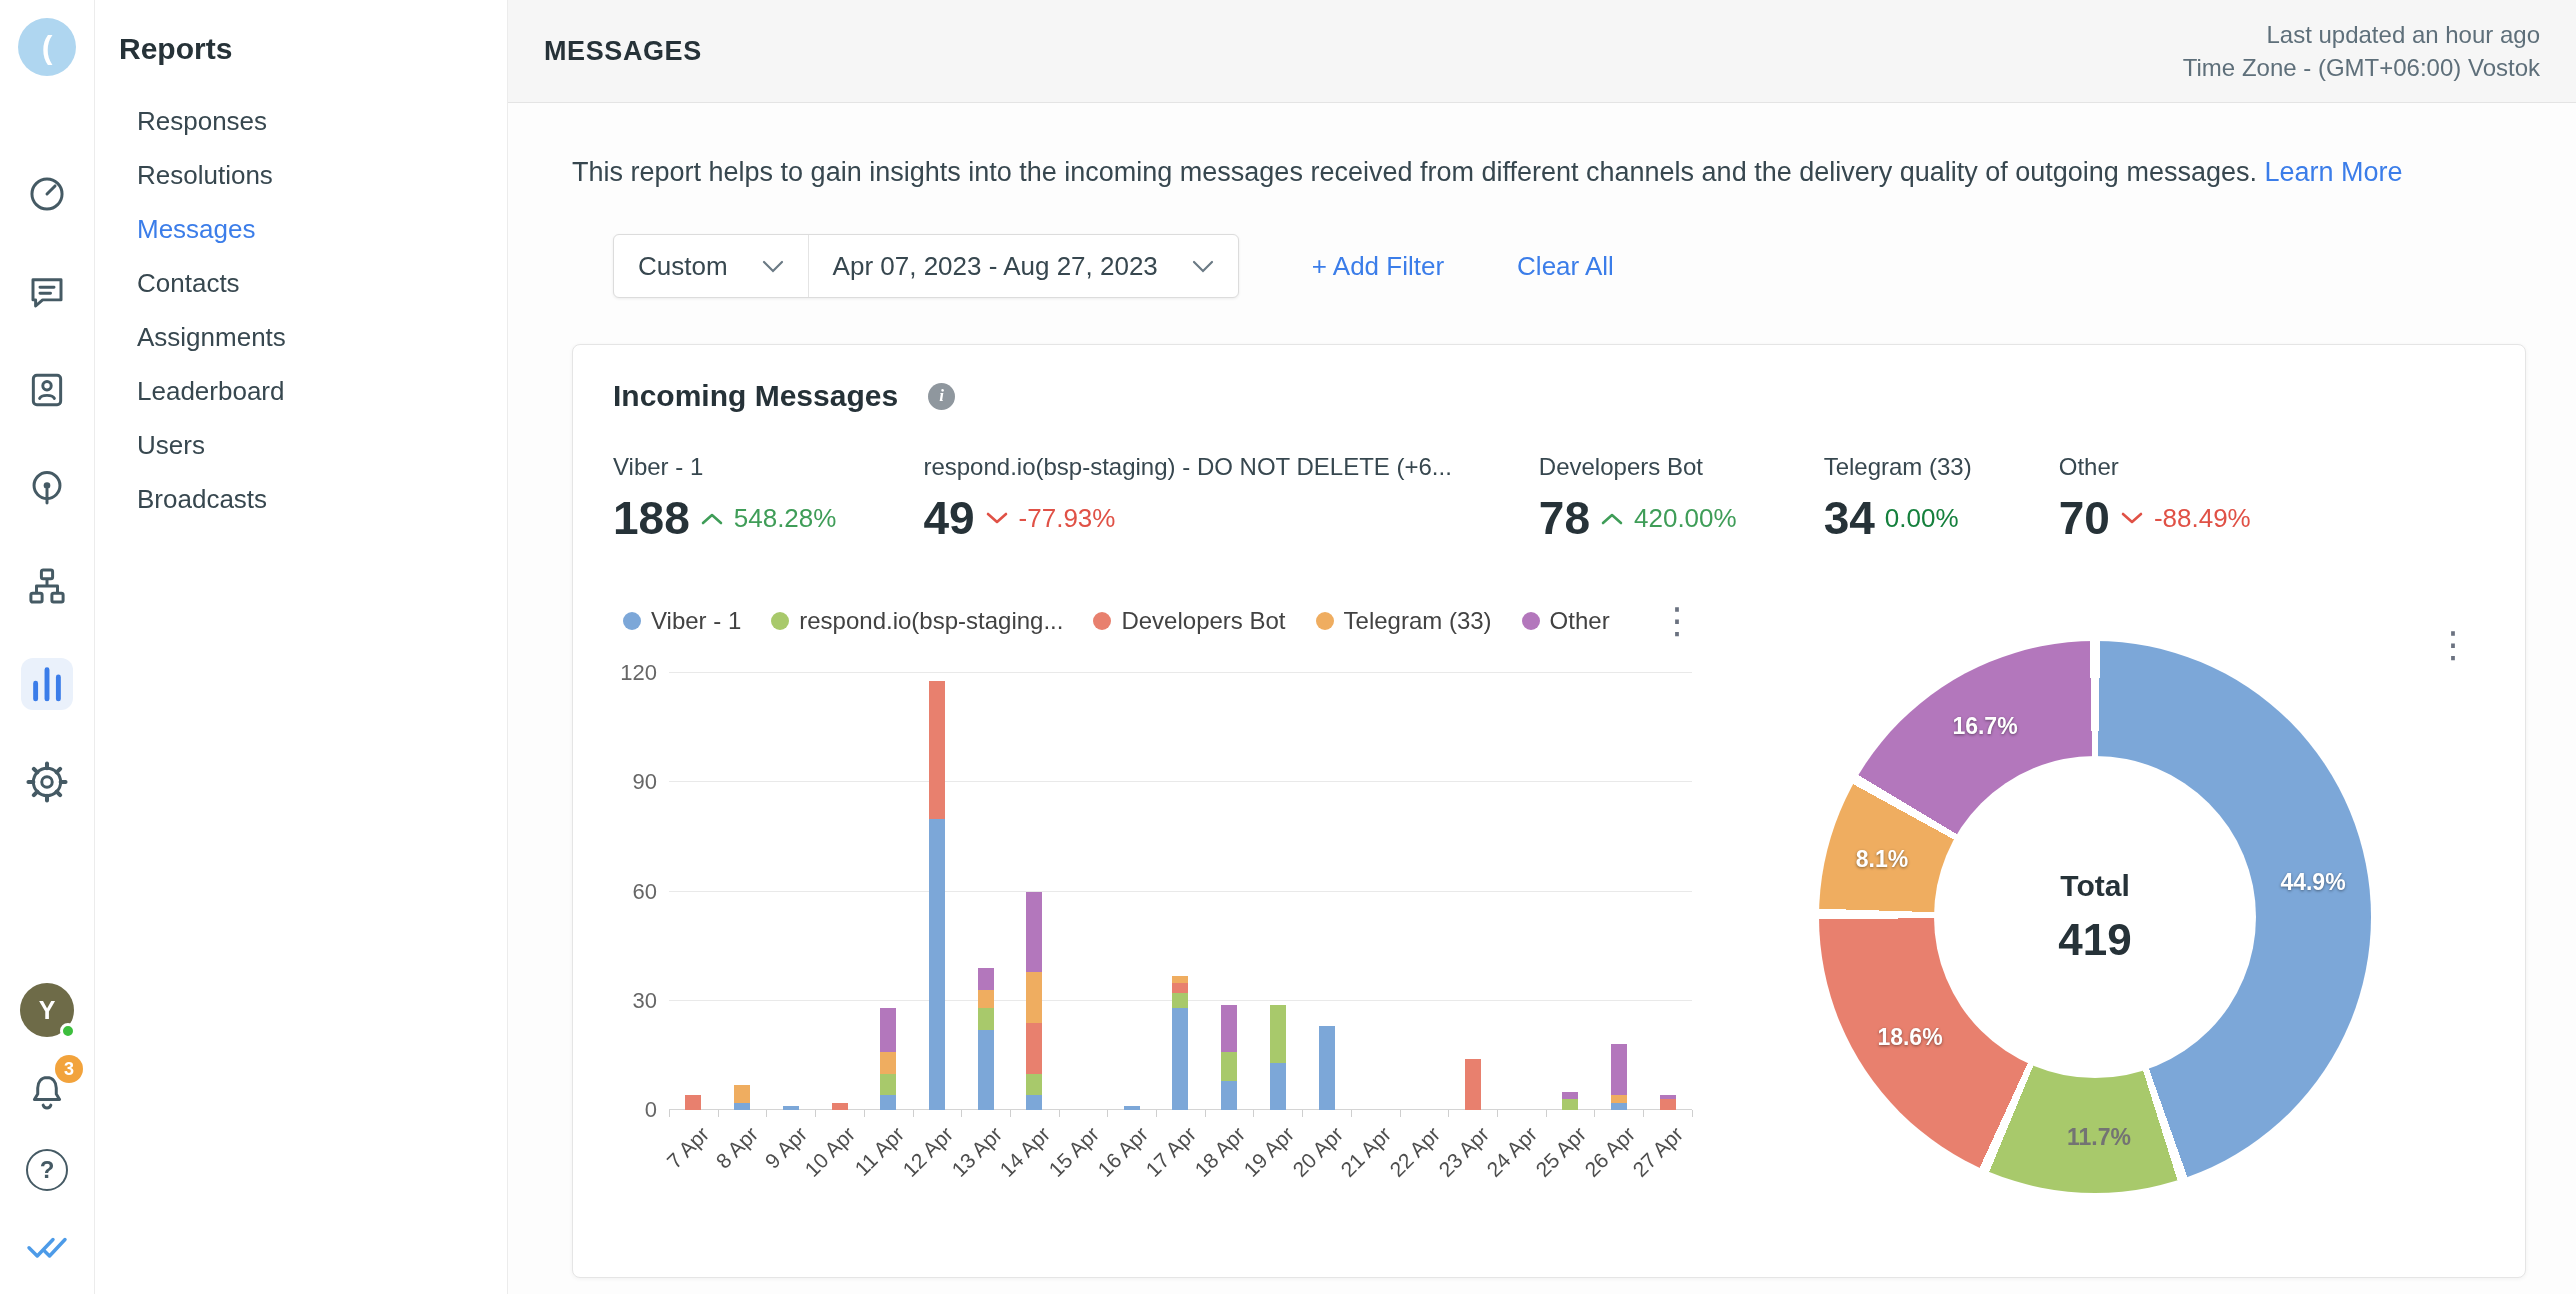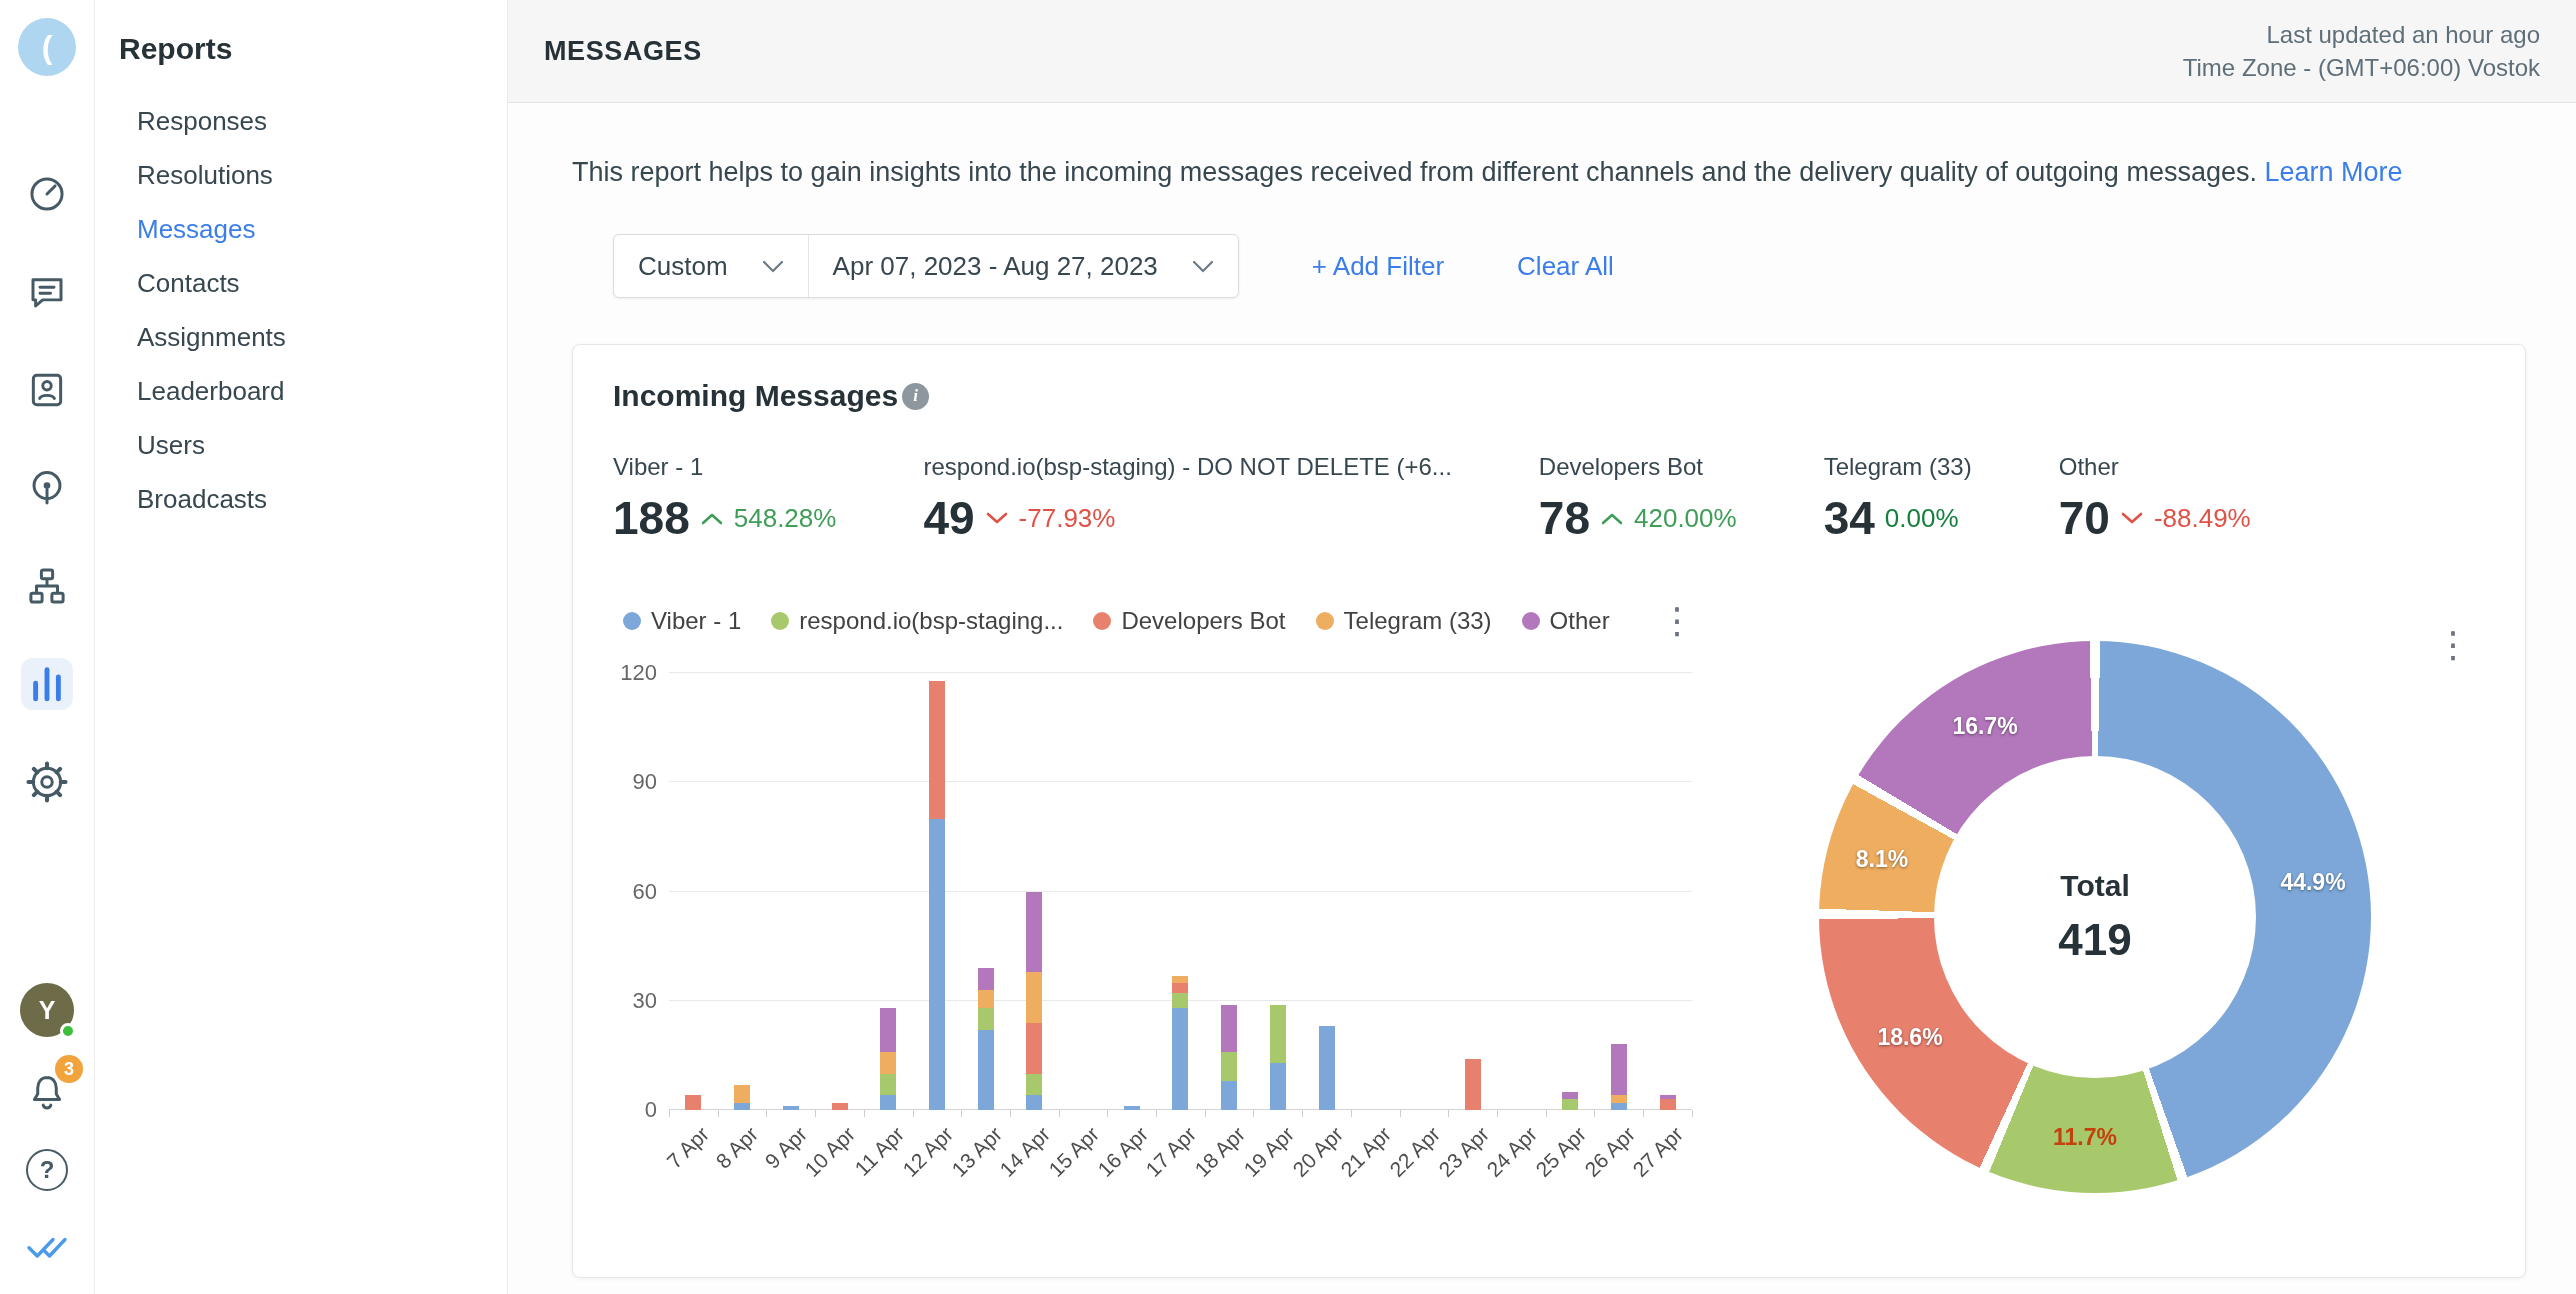--- a/index.html
+++ b/index.html
@@ -47,21 +47,21 @@
   .select-group { display:flex; align-items:stretch; background:#fff; border:1px solid #DCDCDC;
     border-radius:6px; box-shadow:0 1px 3px rgba(0,0,0,0.07); height:64px; }
   .select { display:flex; align-items:center; padding:0 24px; font-size:26px; color:#37474F; cursor:pointer; }
   .select .sel-text { margin-right:34px; }
   .select + .select { border-left:1px solid #E4E4E4; }
   .select svg { width:22px; height:13px; }
   .link-btn { margin-left:73px; font-size:26px; font-weight:500; color:#3B7DE9; cursor:pointer; white-space:nowrap; }
   
   .card { margin-top:46px; background:#fff; border:1px solid #E5E5E5; border-radius:8px;
     box-shadow:0 1px 4px rgba(0,0,0,0.05); padding:34px 40px 26px; }
-  .card-title-row { display:flex; align-items:center; gap:4px; }
+  .card-title-row { display:flex; align-items:center; gap:30px; }
   .card-title { font-size:30px; font-weight:700; color:#263238; }
   .info-dot { width:27px; height:27px; border-radius:50%; background:#8F979E; color:#fff;
     font-size:17px; font-weight:700; font-family:"Liberation Serif", serif; font-style:italic;
     display:flex; align-items:center; justify-content:center; cursor:pointer;}
   .stats-row { display:flex; gap:87px; margin-top:40px; }
   .stat { flex:0 0 auto; }
   .s-label { font-size:24px; color:#37474F; white-space:nowrap; }
   .s-value-row { display:flex; align-items:center; gap:10px; margin-top:10px; }
   .s-value { font-size:46px; font-weight:700; color:#263238; }
   .delta { font-size:26px; }
@@ -87,21 +87,21 @@
   .donut-kebab { position:absolute; top:24px; right:4px; margin-left:0; }
   .donut-wrap { position:relative; width:552px; height:552px; margin:38px auto 0; }
   .donut { width:100%; height:100%; border-radius:50%; }
   .hole { position:absolute; left:50%; top:50%; transform:translate(-50%,-50%);
     width:322px; height:322px; border-radius:50%; background:#fff;
     display:flex; flex-direction:column; align-items:center; justify-content:center; gap:12px; }
   .t-label { font-size:30px; font-weight:700; color:#263238; }
   .t-value { font-size:44px; font-weight:700; color:#263238; }
   .slice-label { position:absolute; transform:translate(-50%,-50%); font-size:23px; font-weight:700; }
   .slice-label.light { color:#fff; text-shadow:0 1px 3px rgba(0,0,0,0.45); }
-  .slice-label.dark { color:#c2410c; }
+  .slice-label.dark { color:#737373;margin-left:14px; }
 </style>
 </head>
 <body>
 
 <nav class="rail">
   <div class="rail-top">
     <div class="logo-circle">
         <span>(</span>
       </div>
     <div class="icon-btn">

